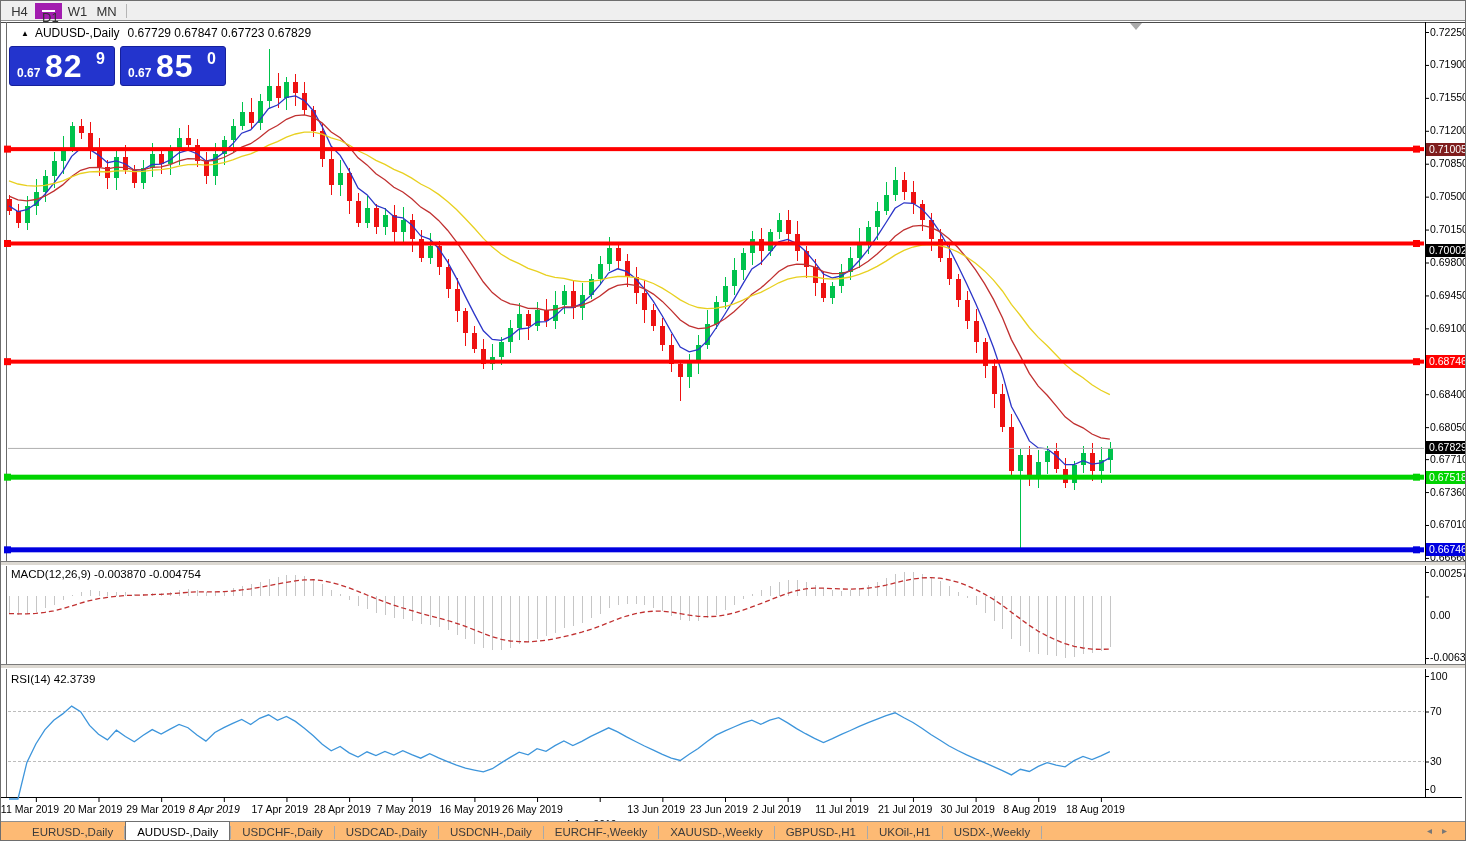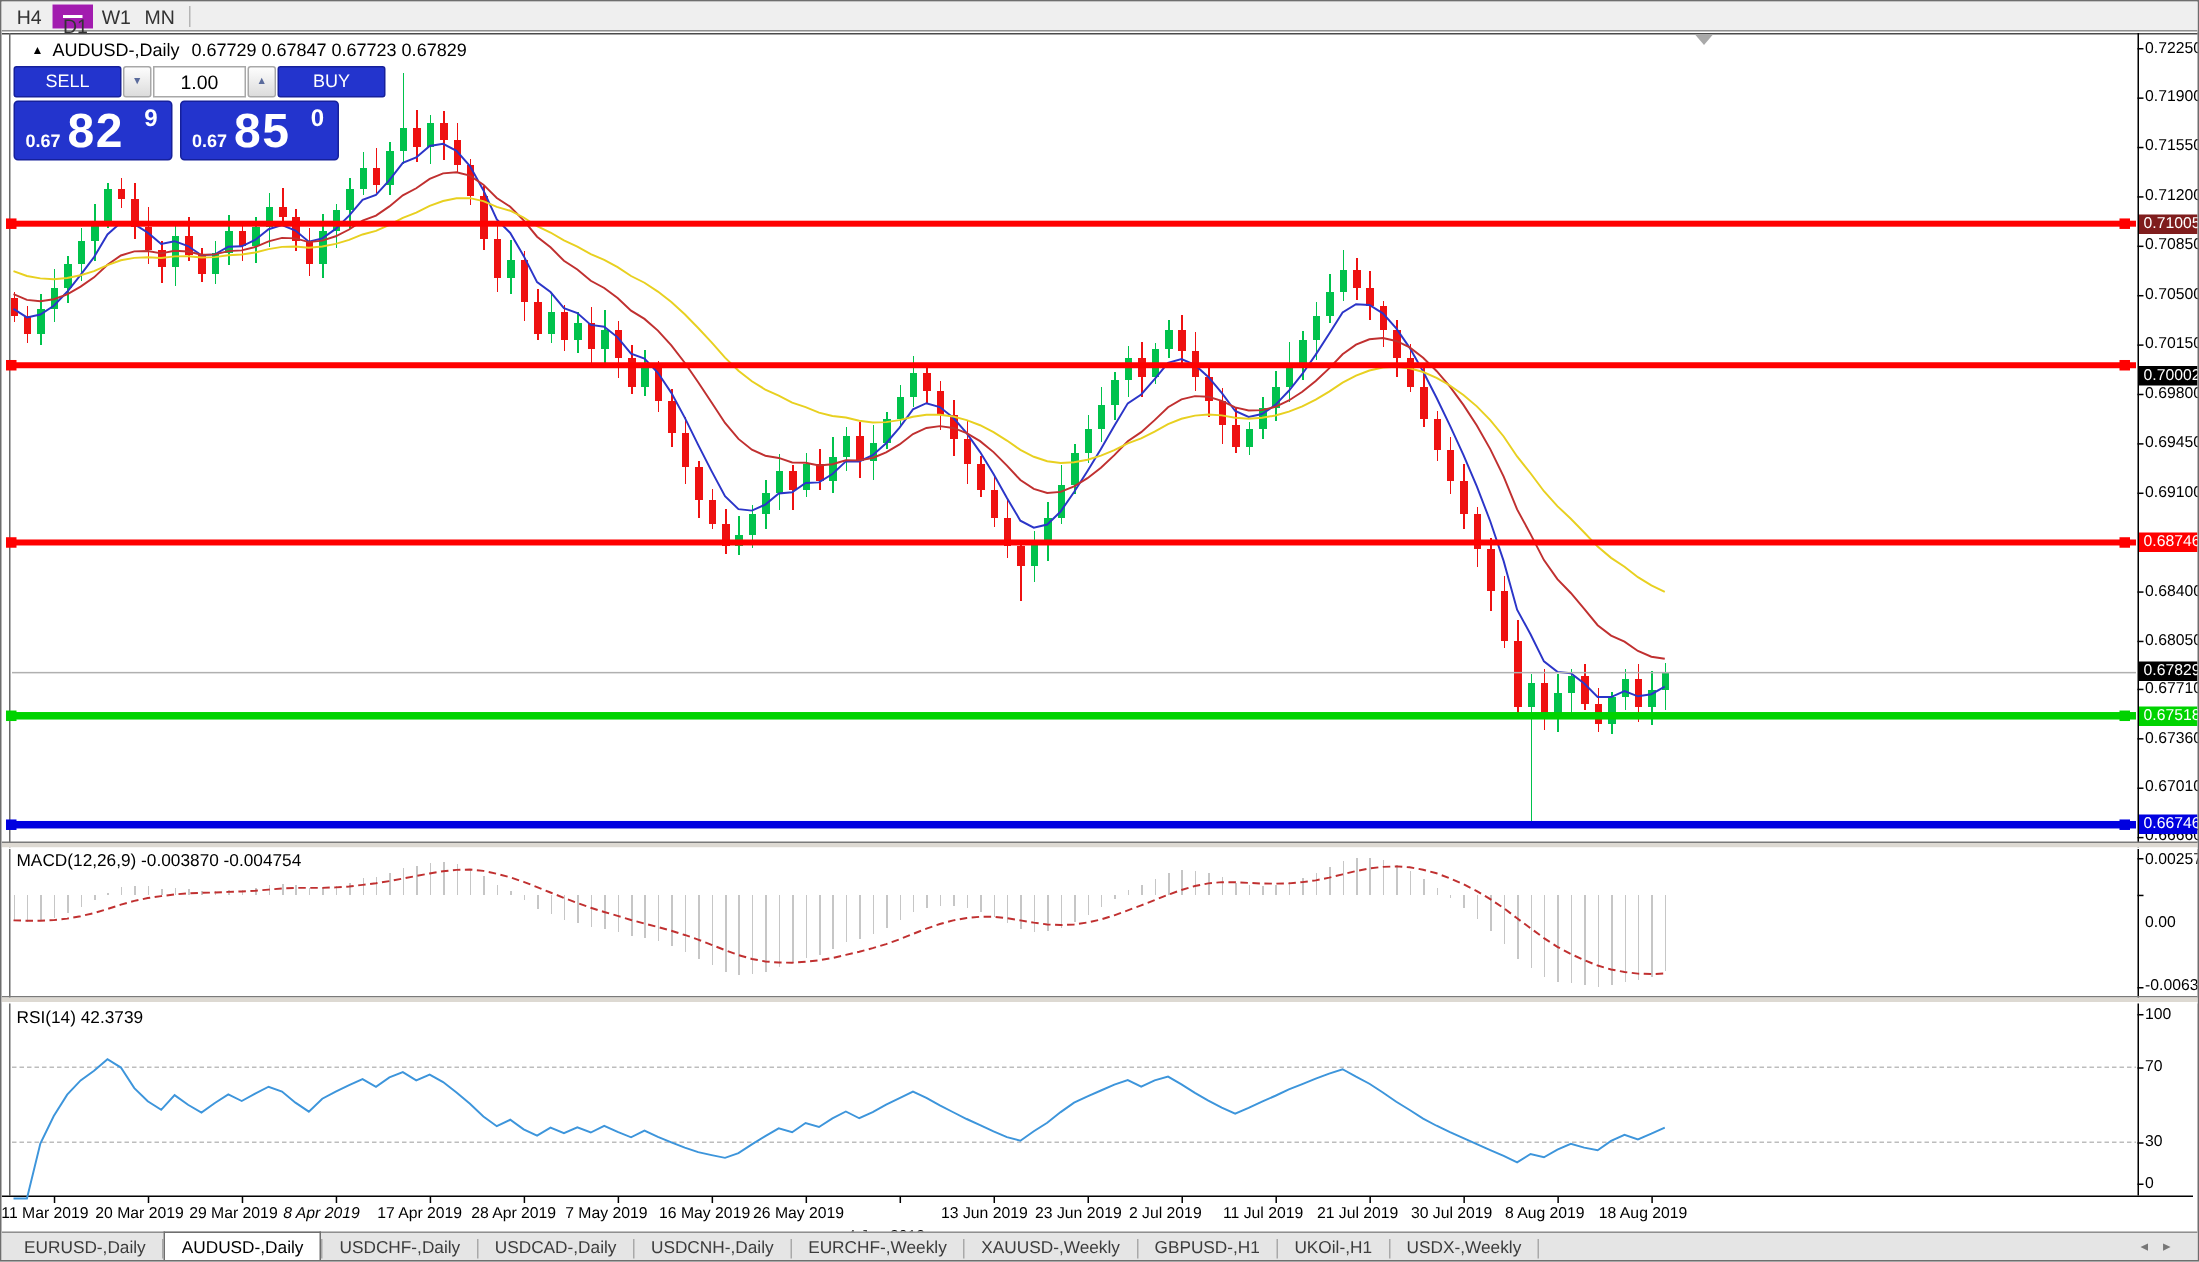--- a/index.html
+++ b/index.html
@@ -56,22 +56,22 @@
   }
   .date-label { position:absolute; top:802px; width:70px; text-align:left; font-size:10.5px; color:#000; }
   .panel-label { position:absolute; left:10px; font-size:11.5px; color:#000; z-index:6; white-space:nowrap; }
   #scroll-tri {
     position:absolute; left:1129px; top:22px; width:0; height:0; z-index:4;
     border-left:6px solid transparent; border-right:6px solid transparent; border-top:7px solid #a9a9a9;
   }
   
   #tab-bar {
     position:absolute; left:0; top:820px; width:1466px; height:21px;
-    background:#e5e5e5; border-top:1px solid #8f8f8f; display:flex; align-items:flex-end;
-    padding-left:4px;
+    background:#fdba74; border-top:1px solid #8f8f8f; display:flex; align-items:flex-end;
+    padding-left:20px;
   }
   .tab {
     height:19px; line-height:18px; padding:0 11px; font-size:11.5px; color:#3c3c3c;
     white-space:nowrap; cursor:default;
   }
   .tab.active {
     background:#fff; border:1px solid #6f6f6f; border-bottom:none; height:21px;
     line-height:20px; color:#000;
   }
   .tab-sep { width:1px; height:13px; background:#a9a9a9; margin-bottom:3px; }
@@ -544,27 +544,20 @@
       <rect x="1099.8999999999999" y="797" width="1" height="4" fill="#000"></rect>
     </svg>
 
   <div id="chart-title">
     <span class="arr">▲</span><span class="sym">AUDUSD-,Daily</span><span>0.67729 0.67847 0.67723 0.67829</span>
   </div>
 
   <div id="scroll-tri"></div>
 
   <div id="trade-panel">
-    <div id="trade-row1">
-      <div class="trade-btn">SELL</div>
-      <div class="spin-btn">▼</div>
-      <input id="vol-input" value="1.00" style="">
-      <div class="spin-btn">▲</div>
-      <div class="trade-btn">BUY</div>
-    </div>
     <div id="trade-row2">
       <div class="big-quote">
         <span class="bq-prefix">0.67</span>
         <span class="bq-big">82</span>
         <span class="bq-sup">9</span>
       </div>
       <div class="big-quote">
         <span class="bq-prefix">0.67</span>
         <span class="bq-big">85</span>
         <span class="bq-sup">0</span>

